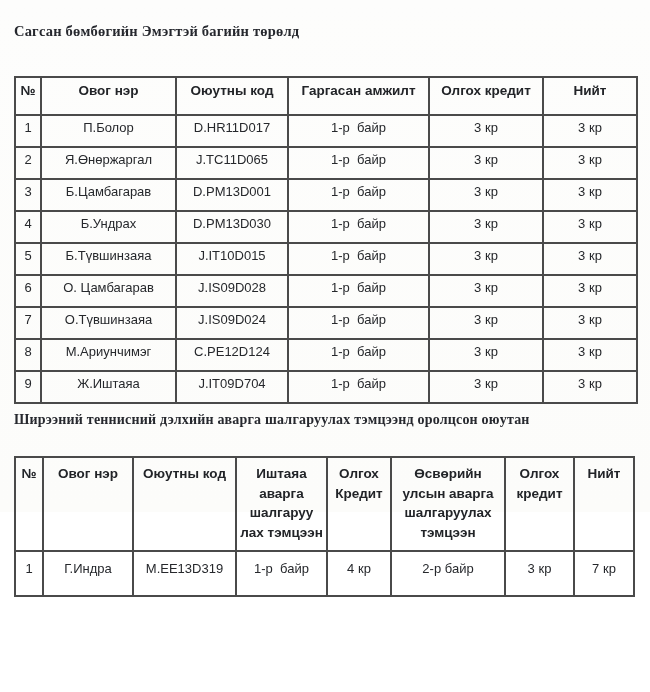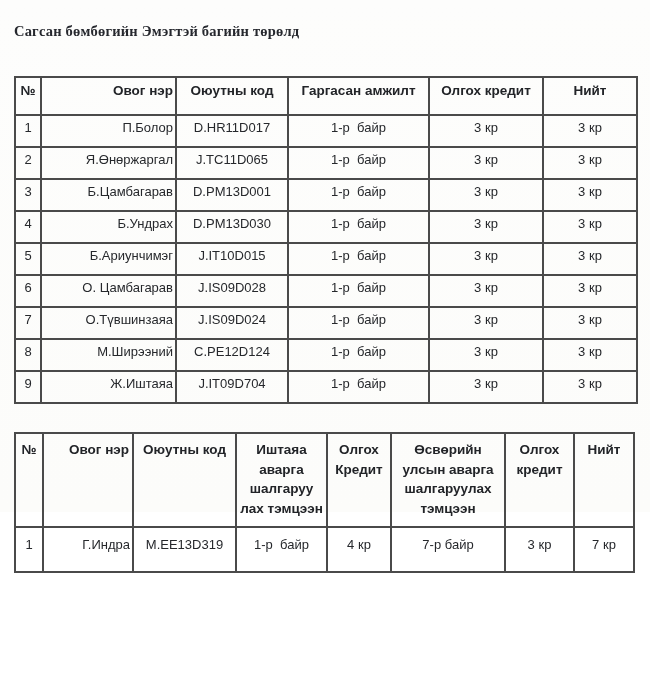--- a/index.html
+++ b/index.html
@@ -53,21 +53,21 @@
   }
   td {
     font-size: 13px;
     color: #26282c;
     text-align: center;
   }
   .t1 th { padding: 5px 2px 15px; line-height: 16px; }
   .t1 td { padding: 4px 2px 11px; line-height: 15px; }
   .t2 th { padding: 6px 3px 8px; line-height: 19.5px; }
   .t2 td { padding: 9px 2px 19px; line-height: 15px; }
-  .cell-left { text-align: right; padding-left: 9px; }
+  .cell-left { text-align: center; padding-left: 9px; }
 </style>
 </head>
 <body>
 
 <div class="page">
 
   <h1 class="doc-title title-1">Сагсан бөмбөгийн  Эмэгтэй багийн төрөлд</h1>
 
   <table class="t1">
     <colgroup>
@@ -116,21 +116,21 @@
       <tr>
         <td>4</td>
         <td class="cell-left">Б.Ундрах</td>
         <td>D.PM13D030</td>
         <td>1-р  байр</td>
         <td>3 кр</td>
         <td>3 кр</td>
       </tr>
       <tr>
         <td>5</td>
-        <td class="cell-left">Б.Ариунчимэг</td>
+        <td class="cell-left">Б.Түвшинзаяа</td>
         <td>J.IT10D015</td>
         <td>1-р  байр</td>
         <td>3 кр</td>
         <td>3 кр</td>
       </tr>
       <tr>
         <td>6</td>
         <td class="cell-left">О. Цамбагарав</td>
         <td>J.IS09D028</td>
         <td>1-р  байр</td>
@@ -140,37 +140,38 @@
       <tr>
         <td>7</td>
         <td class="cell-left">О.Түвшинзаяа</td>
         <td>J.IS09D024</td>
         <td>1-р  байр</td>
         <td>3 кр</td>
         <td>3 кр</td>
       </tr>
       <tr>
         <td>8</td>
-        <td class="cell-left">М.Ширээний</td>
+        <td class="cell-left">М.Ариунчимэг</td>
         <td>C.PE12D124</td>
         <td>1-р  байр</td>
         <td>3 кр</td>
         <td>3 кр</td>
       </tr>
       <tr>
         <td>9</td>
         <td class="cell-left">Ж.Иштаяа</td>
         <td>J.IT09D704</td>
         <td>1-р  байр</td>
         <td>3 кр</td>
         <td>3 кр</td>
       </tr>
     </tbody>
   </table>
 
+  <h2 class="doc-title title-2">Ширээний теннисний дэлхийн аварга шалгаруулах тэмцээнд оролцсон оюутан</h2>
 
   <table class="t2">
     <colgroup>
       <col style="width:28px">
         <col style="width:90px">
         <col style="width:103px">
         <col style="width:91px">
       <col style="width:64px">
         <col style="width:114px">
         <col style="width:69px">
@@ -188,20 +189,20 @@
         <th>Нийт</th>
       </tr>
     </thead>
     <tbody>
       <tr>
         <td>1</td>
         <td class="cell-left">Г.Индра</td>
         <td>M.EE13D319</td>
         <td>1-р  байр</td>
         <td>4 кр</td>
-        <td>7-р байр</td>
+        <td>2-р байр</td>
         <td>3 кр</td>
         <td>7 кр</td>
       </tr>
     </tbody>
   </table>
 
 </div>
 
 </body></html>

